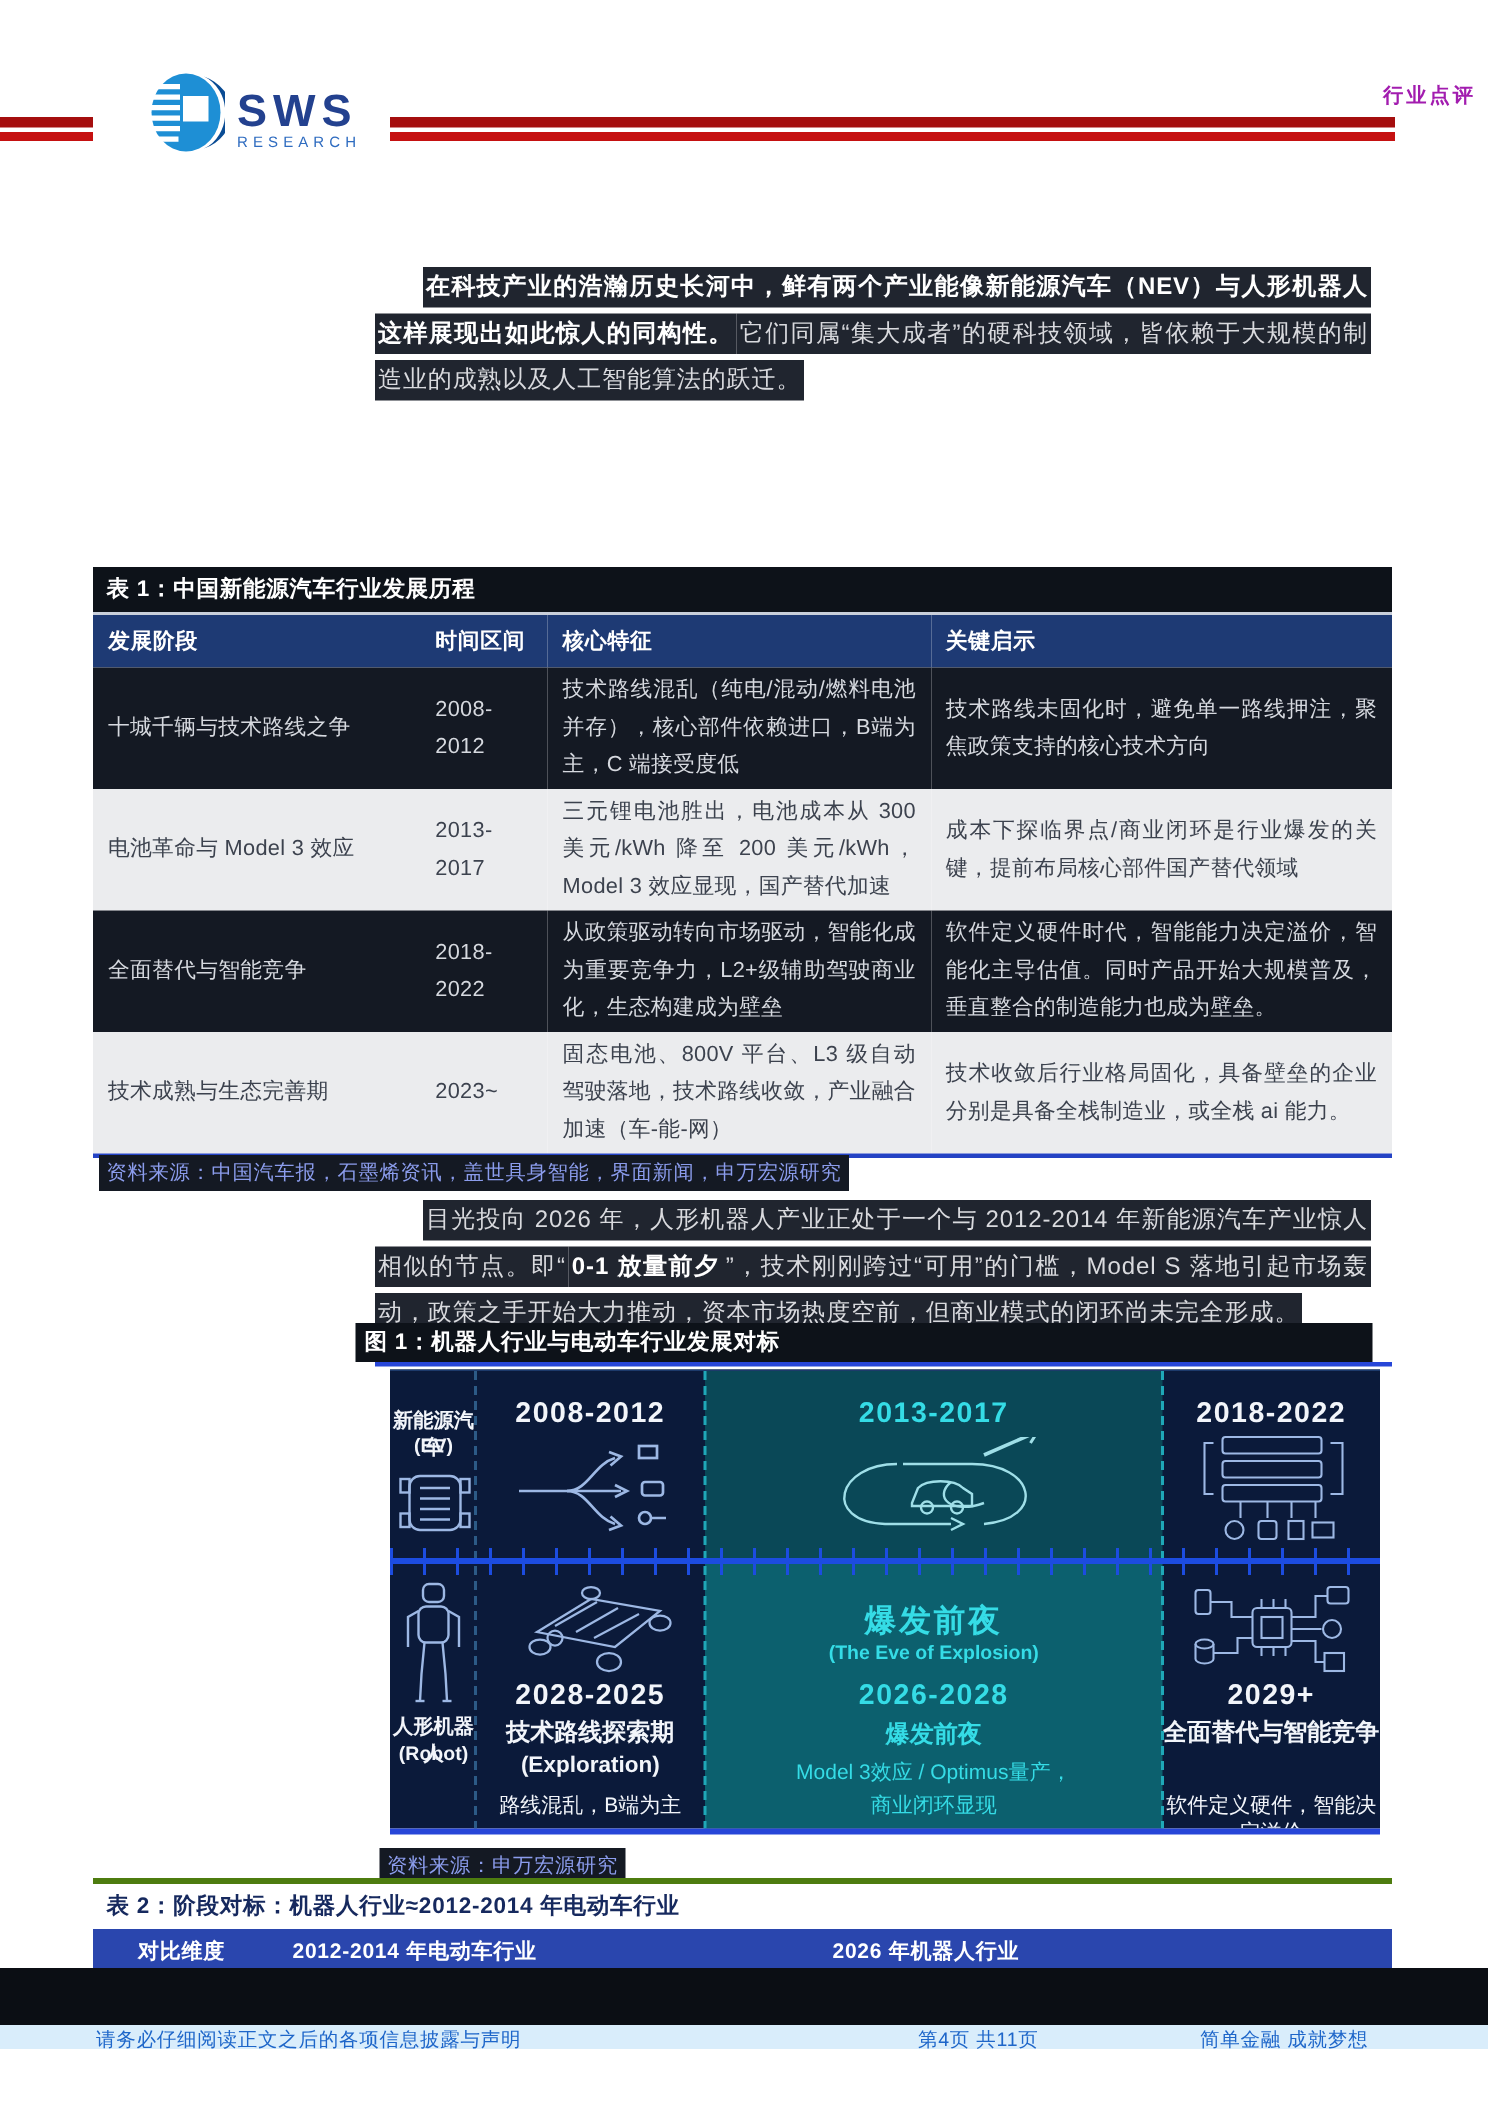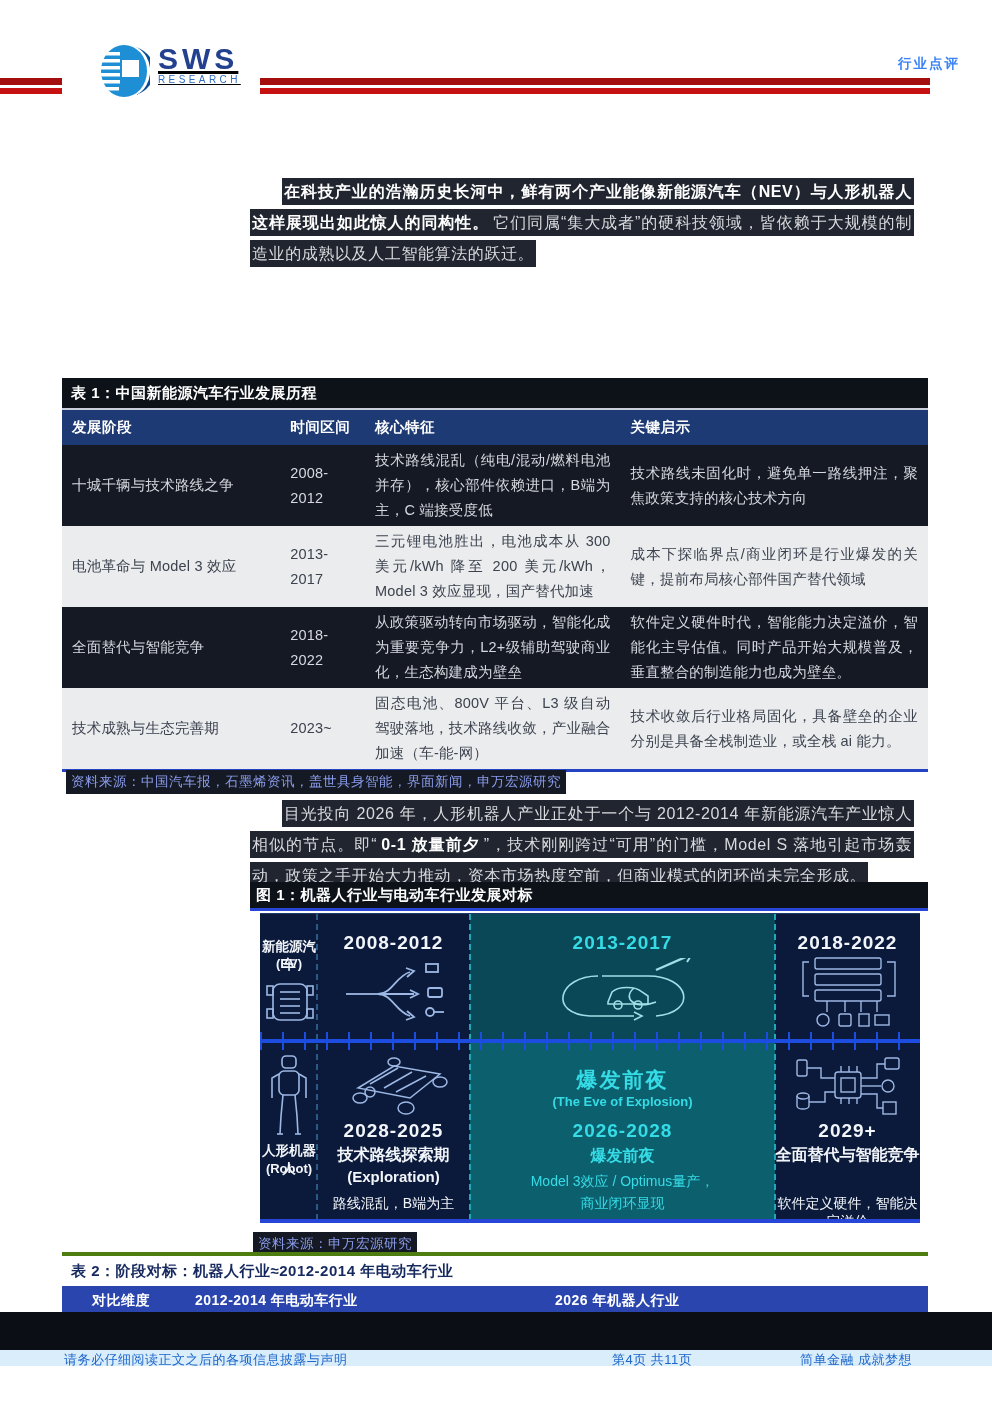--- a/index.html
+++ b/index.html
@@ -2,25 +2,25 @@
 <html><head>
 <meta charset="utf-8">
 <style>
   * { margin:0; padding:0; box-sizing:border-box; }
   html,body { background:#ffffff; }
   body { font-family:"Liberation Sans","DejaVu Sans",sans-serif; }
   #page { position:relative; width:992px; height:1403px; background:#ffffff; overflow:hidden; margin:0 auto; }
 
   
   .hdr-bar { position:absolute; height:7px; }
-  .logo-wrap { position:absolute; left:100px; top:44px; width:160px; height:58px; background:#fff; display:flex; align-items:flex-start;text-decoration:underline; }
+  .logo-wrap { position:absolute; left:100px; top:44px; width:160px; height:58px; background:#fff; display:flex; align-items:flex-end; }
   .sws-text { margin-left:8px; }
   .sws-name { font-size:30px; font-weight:bold; color:#23418f; letter-spacing:4px; line-height:30px; }
   .sws-sub { font-size:10px; color:#2f6cc0; letter-spacing:3.4px; line-height:12px; }
-  .tag { position:absolute; right:32px; top:55px; font-size:13.5px; font-weight:bold; color:#3b82f6; letter-spacing:2px; }
+  .tag { position:absolute; right:8px; top:55px; font-size:13.5px; font-weight:bold; color:#a21caf; letter-spacing:2px; }
 
   
   .h1 { position:absolute; left:249px; top:118px; font-size:28px; font-weight:bold; color:#1c4ba6; letter-spacing:1px; }
 
   
   .para { position:absolute; left:250px; width:664px; font-size:16px; line-height:31px; text-align:justify; text-indent:2em; letter-spacing:0.6px; }
   .hl { background:#20252f; color:#d9dade; padding:5px 2px; box-decoration-break:clone; -webkit-box-decoration-break:clone; }
   .hl-b { background:#20252f; color:#ffffff; font-weight:bold; padding:5px 2px; box-decoration-break:clone; -webkit-box-decoration-break:clone; }
 
   
@@ -29,21 +29,21 @@
   .t1-underline { height:2px; background:#c9cfda; }
   table.grid { width:100%; border-collapse:collapse; table-layout:fixed; }
   table.grid th { background:#1e3a74; color:#ffffff; font-size:14.5px; font-weight:bold; text-align:left; padding:8px 10px; letter-spacing:0.5px; }
   table.grid td { font-size:14.5px; line-height:25px; padding:3px 10px; vertical-align:middle; text-align:justify; letter-spacing:0.2px; }
   tr.dark td { background:#141923; color:#d6d9df; }
   tr.lite td { background:#ebecee; color:#3c424e; }
   .t1-bottom { height:3px; background:#2443c4; }
   .src1 { position:absolute; left:66px; top:770px; font-size:13.5px; letter-spacing:0.5px; background:#141923; color:#8b9cec; padding:3px 5px; }
 
   
-  .figtitle { position:absolute; left:250px; top:882px; width:678px; height:26px; line-height:26px; background:#0d1219; color:#ffffff; font-size:15px; font-weight:bold; padding-left:6px; letter-spacing:0.5px; }
+  .figtitle { position:absolute; left:237px; top:882px; width:678px; height:26px; line-height:26px; background:#0d1219; color:#ffffff; font-size:15px; font-weight:bold; padding-left:6px; letter-spacing:0.5px; }
   .figtitle-underline { position:absolute; left:250px; top:908px; width:678px; height:3px; background:#2746d8; }
   .fig { position:absolute; left:260px; top:913px; width:660px; height:306px; background:#0b1a3a; overflow:hidden; border-top:1px solid #1d3a6b; }
   .fig-bottom { position:absolute; left:260px; top:1219px; width:660px; height:4px; background:#2746d8; }
   .teal { position:absolute; left:210px; top:0; width:305px; height:306px;
           background:linear-gradient(to bottom,#0a4857 0,#0a4857 128px,#0c606e 128px,#0c606e 100%); }
   .vsep { position:absolute; top:0; height:306px; border-left:2px dashed #2c5a86; }
   .vsep.cy { border-left:2px dashed #1fa8b8; }
   .timeline { position:absolute; left:0; top:118px; width:660px; height:18px;
      background:
        repeating-linear-gradient(90deg,#1c4ce0 0 2px,transparent 2px 22px),

